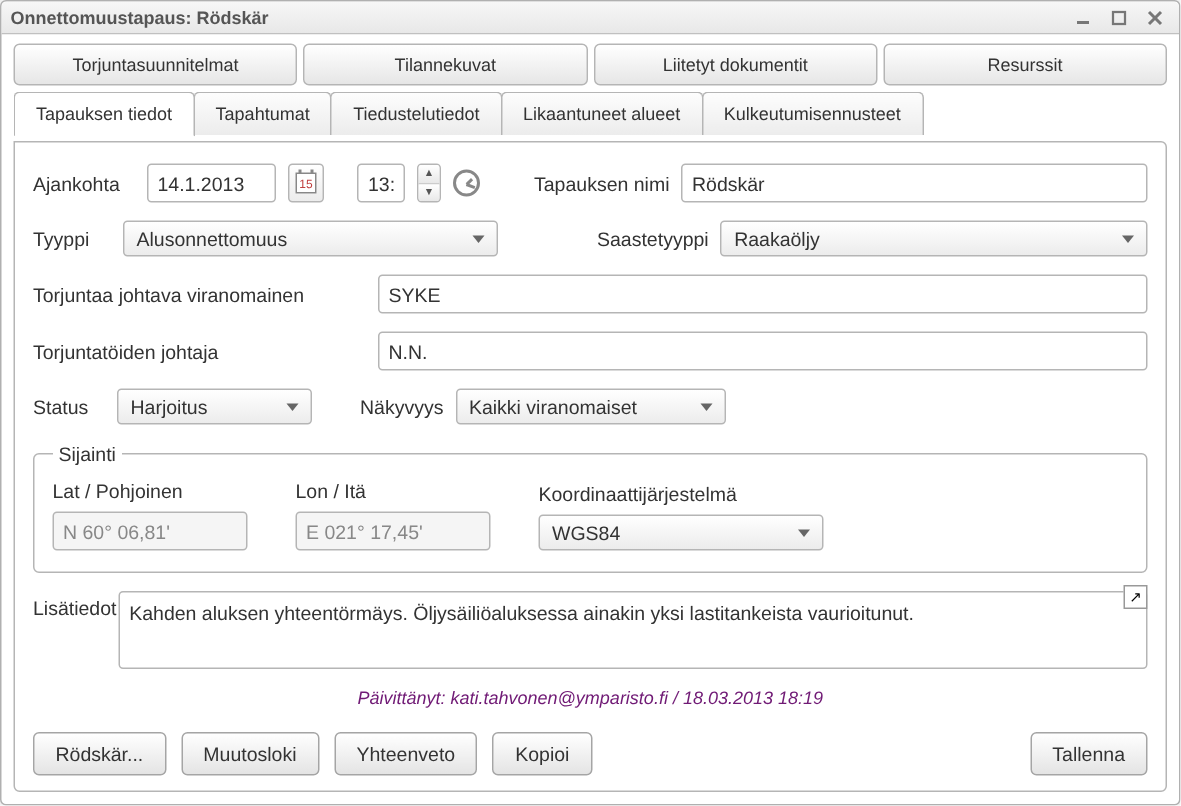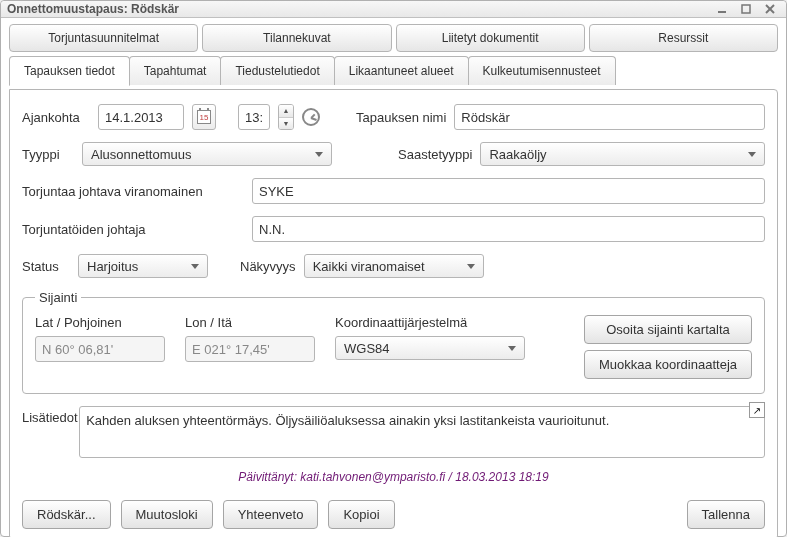--- a/index.html
+++ b/index.html
@@ -27,21 +27,21 @@
   .cal-icon::before { content:""; position:absolute; top:-3px; left:1px; width:2px; height:3px; background:#888;}
   .cal-icon::after { content:""; position:absolute; top:-3px; right:1px; width:2px; height:3px; background:#888;}
   .clock-icon { width:18px; height:18px; border:2px solid #888; border-radius:50%; position:relative;}
   .clock-icon::before { content:""; position:absolute; left:50%; top:50%; width:5px; height:1.5px; background:#888; transform-origin:left; transform:rotate(-45deg);}
   .clock-icon::after { content:""; position:absolute; left:50%; top:50%; width:6px; height:1.5px; background:#888; transform-origin:left; transform:rotate(20deg);}
   .spinner { display:flex; flex-direction:column; border:1px solid #b5b5b5; border-radius:3px; height:26px; width:16px; overflow:hidden;}
   .spinner div { flex:1; display:flex; align-items:center; justify-content:center; font-size:7px; color:#555; background:linear-gradient(#fff,#e8e8e8); cursor:pointer;}
   .spinner div:first-child { border-bottom:1px solid #ccc;}
   fieldset.loc { border: 1px solid #b5b5b5; border-radius: 4px; padding: 10px 12px 14px 12px; }
   fieldset.loc legend { font-size: 13px; color: #333; padding: 0 4px; }
-  .loc-grid { display:flex; align-items:flex-start; gap: 20px;}
+  .loc-grid { display:flex; align-items:flex-end; gap: 32px;}
   .loc-col { display:flex; flex-direction:column; gap:6px;}
   .loc-btns { display:flex; flex-direction:column; gap:6px; margin-left:auto;}
   .btn { border: 1px solid #a5a5a5; border-radius: 4px; background: linear-gradient(#ffffff,#e4e4e4); padding: 6px 14px; font-size: 13px; color: #333; cursor: pointer; text-align: center; }
   .textarea { border: 1px solid #b5b5b5; border-radius: 3px; padding: 6px; font-size: 13px; color: #333; resize: none; width: 100%; height: 52px; }
   .lisarow { display:flex; align-items:flex-start; gap:0; position:relative;}
   .expand-icon { position:absolute; right:0; top:-4px; width:16px; height:16px; border:1px solid #999; display:flex; align-items:center;justify-content:center; font-size:10px; cursor:pointer; background:#fff;}
   .updated { font-size: 12px; font-style: italic; color: #701a75; text-align: center; }
   .footer { display:flex; gap:10px; margin-top:4px;}
   .footer .spacer { flex:1;}
 </style>
@@ -150,24 +150,20 @@
           <div class="loc-col">
             <span class="lbl">Lon / Itä</span>
             <input class="input readonly" style="width: 130px;" readonly="" value="E 021° 17,45'">
           </div>
           <div class="loc-col">
             <span class="lbl">Koordinaattijärjestelmä</span>
             <div class="select" style="width:190px">
               <span>WGS84</span>
             </div>
           </div>
-          <div class="loc-btns">
-            <div class="btn">Osoita sijainti kartalta</div>
-            <div class="btn">Muokkaa koordinaatteja</div>
-          </div>
         </div>
       </fieldset>
 
       <div class="lisarow">
         <span class="lbl" style="width:62px; padding-top:4px">Lisätiedot</span>
         <textarea class="textarea" style="">Kahden aluksen yhteentörmäys. Öljysäiliöaluksessa ainakin yksi lastitankeista vaurioitunut.</textarea>
         <div class="expand-icon">↗</div>
       </div>
 
       <div class="updated">Päivittänyt: kati.tahvonen@ymparisto.fi / 18.03.2013 18:19</div>

